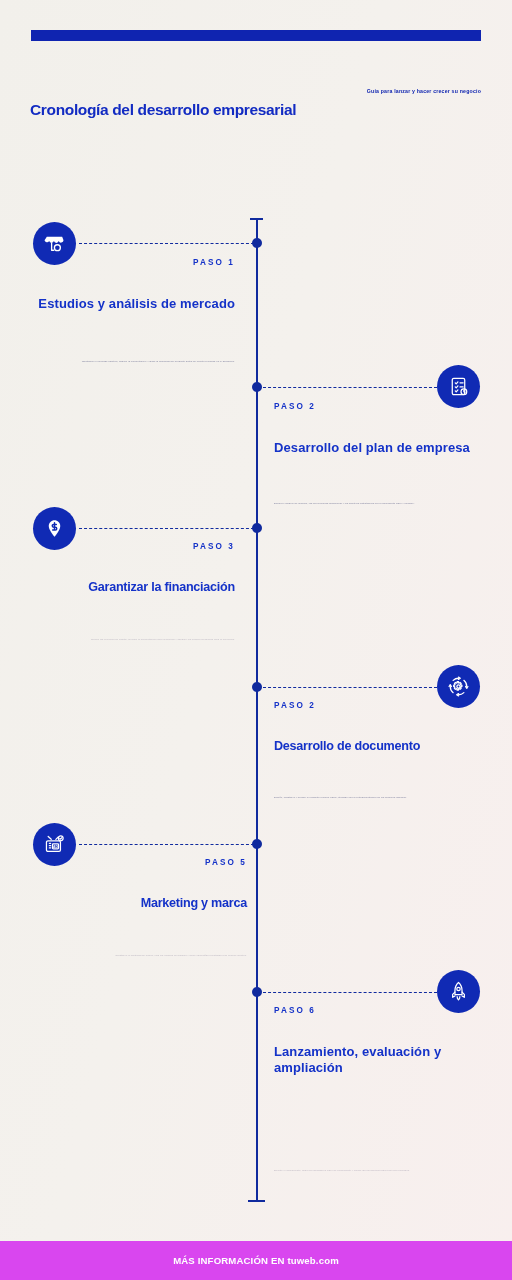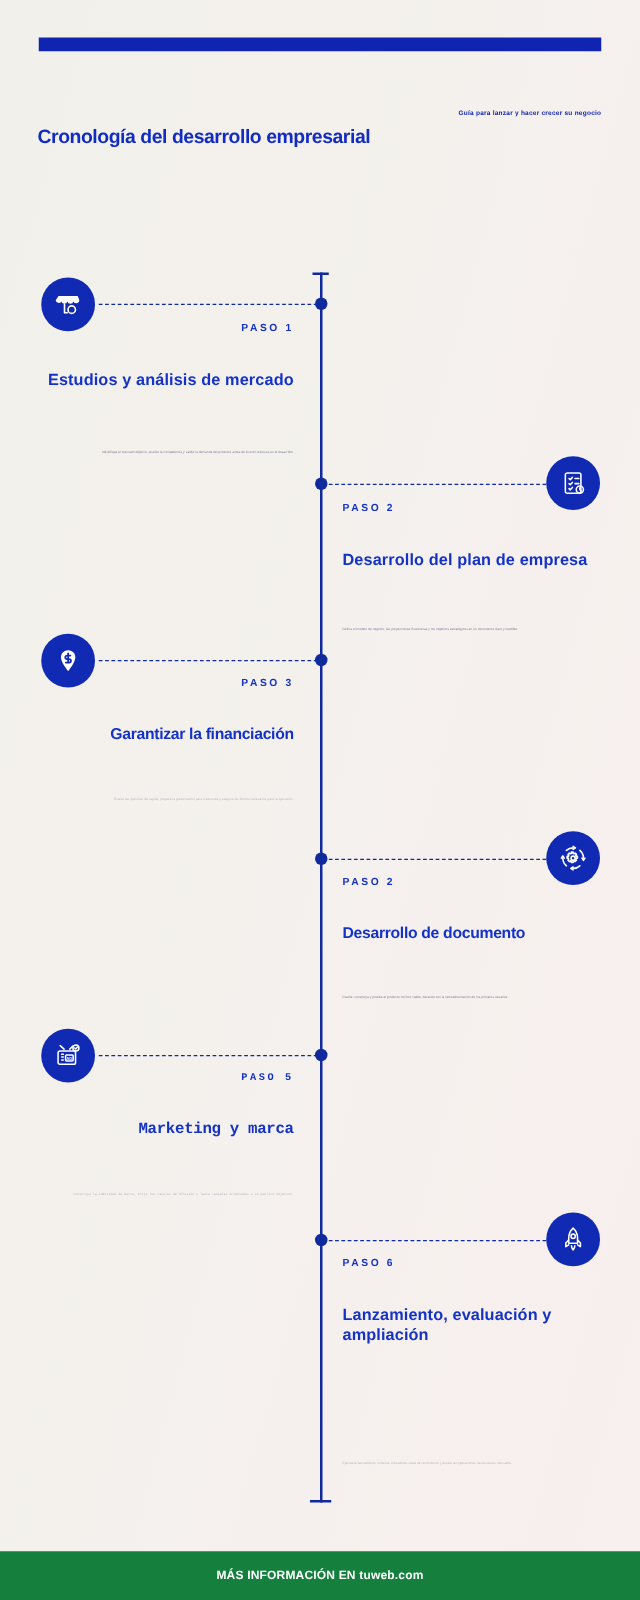--- a/index.html
+++ b/index.html
@@ -80,21 +80,21 @@
     font-size:2.5px; line-height:1.9; letter-spacing:.06px;
     color:#5b5f86;
     filter:blur(.34px); opacity:.82;
   }
   .step-body.faint{ color:#9a93a6; opacity:.65; }
 
   
   .footer{
     position:absolute; left:0; bottom:0;
     width:512px; height:39px;
-    background:#15803d;
+    background:#d946ef;
     display:flex; align-items:center; justify-content:center;
   }
   .footer-text{
     font-size:9.6px; font-weight:700; letter-spacing:.15px; color:#ffffff;
   }
 </style>
 </head>
 <body>
 
 <div class="top-bar"></div>
@@ -182,21 +182,21 @@
       <rect x="3.6" y="8.2" width="14.6" height="11" rx="1.5"></rect>
       <path d="M6.6 10.8h1.4M6.6 13.2h1.4M6.6 15.6h1.4"></path>
       <rect x="9.9" y="11.4" width="6.3" height="5.1" rx="0.8"></rect>
       <text x="13.05" y="15.4" font-size="3.6" fill="#ffffff" stroke="none" text-anchor="middle" font-family="Liberation Sans, sans-serif" font-weight="bold">AD</text>
       <circle cx="18.5" cy="5.6" r="2.5"></circle>
       <path d="M17.5 5.6l.8.8 1.4-1.6"></path>
     </svg>
   </div>
   <div class="connector" style="left:79px; top:844px; width:175px;"></div>
   <div class="node" style="top:839px;"></div>
-  <div class="copy right-al" style="left:20px; top:858px;font-family:Liberation Mono, monospace;">
+  <div class="copy right-al" style="left:32px; top:858px;">
     <div class="step-label">PASO 5</div>
     <div class="step-title">Marketing y marca</div>
     <div class="step-body faint" style="margin-top:42px;">Construya la identidad de marca, elija los canales de difusión y lance campañas orientadas a su público objetivo.</div>
   </div>
 </div>
 
 <div class="step">
   <div class="badge" style="left:437px; top:970px;">
     <svg viewBox="0 0 24 24" fill="none" stroke="#ffffff" stroke-width="1.3" stroke-linecap="round" stroke-linejoin="round">
       <path d="M12 2.6c2.4 2.2 3.7 5.2 3.7 8.4v4.2H8.3v-4.2c0-3.2 1.3-6.2 3.7-8.4Z"></path>

